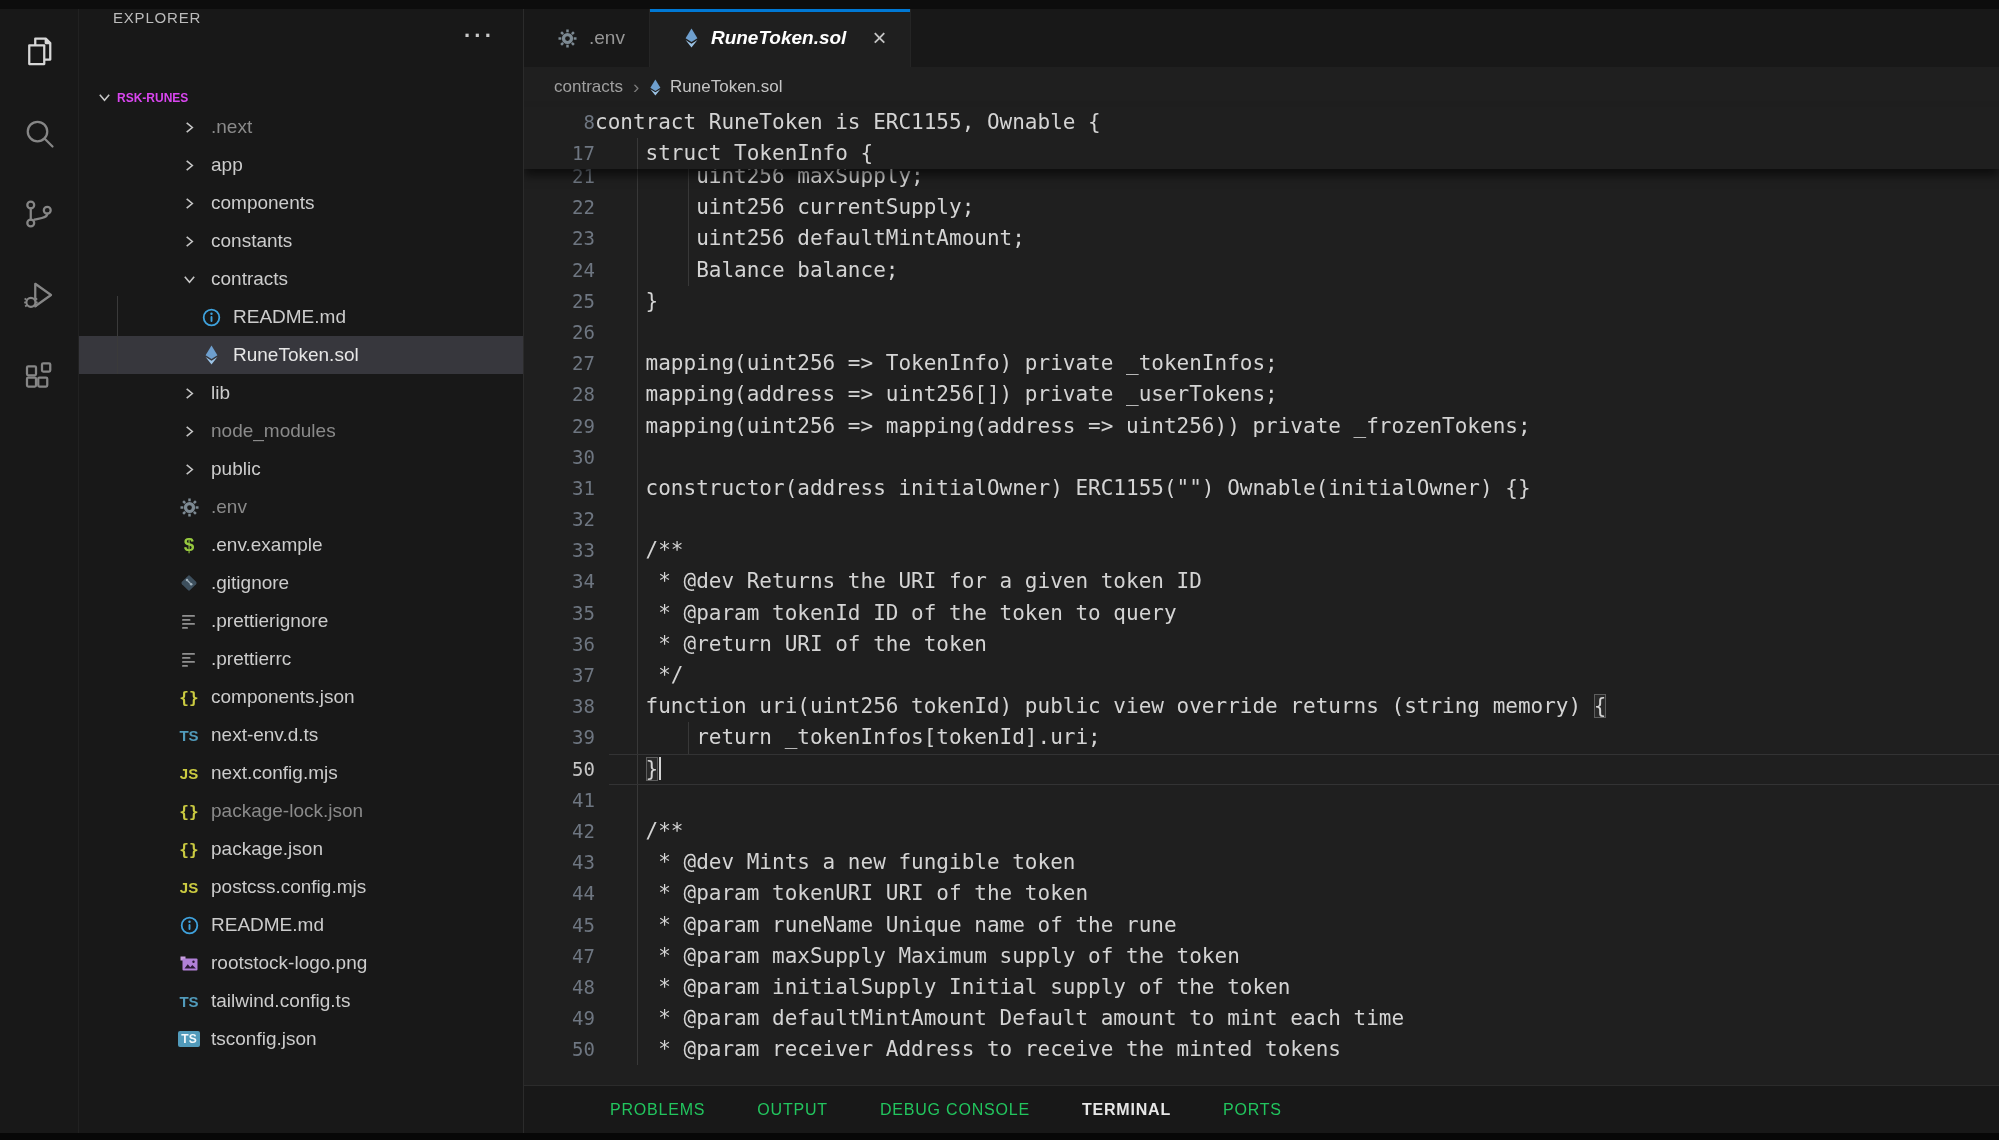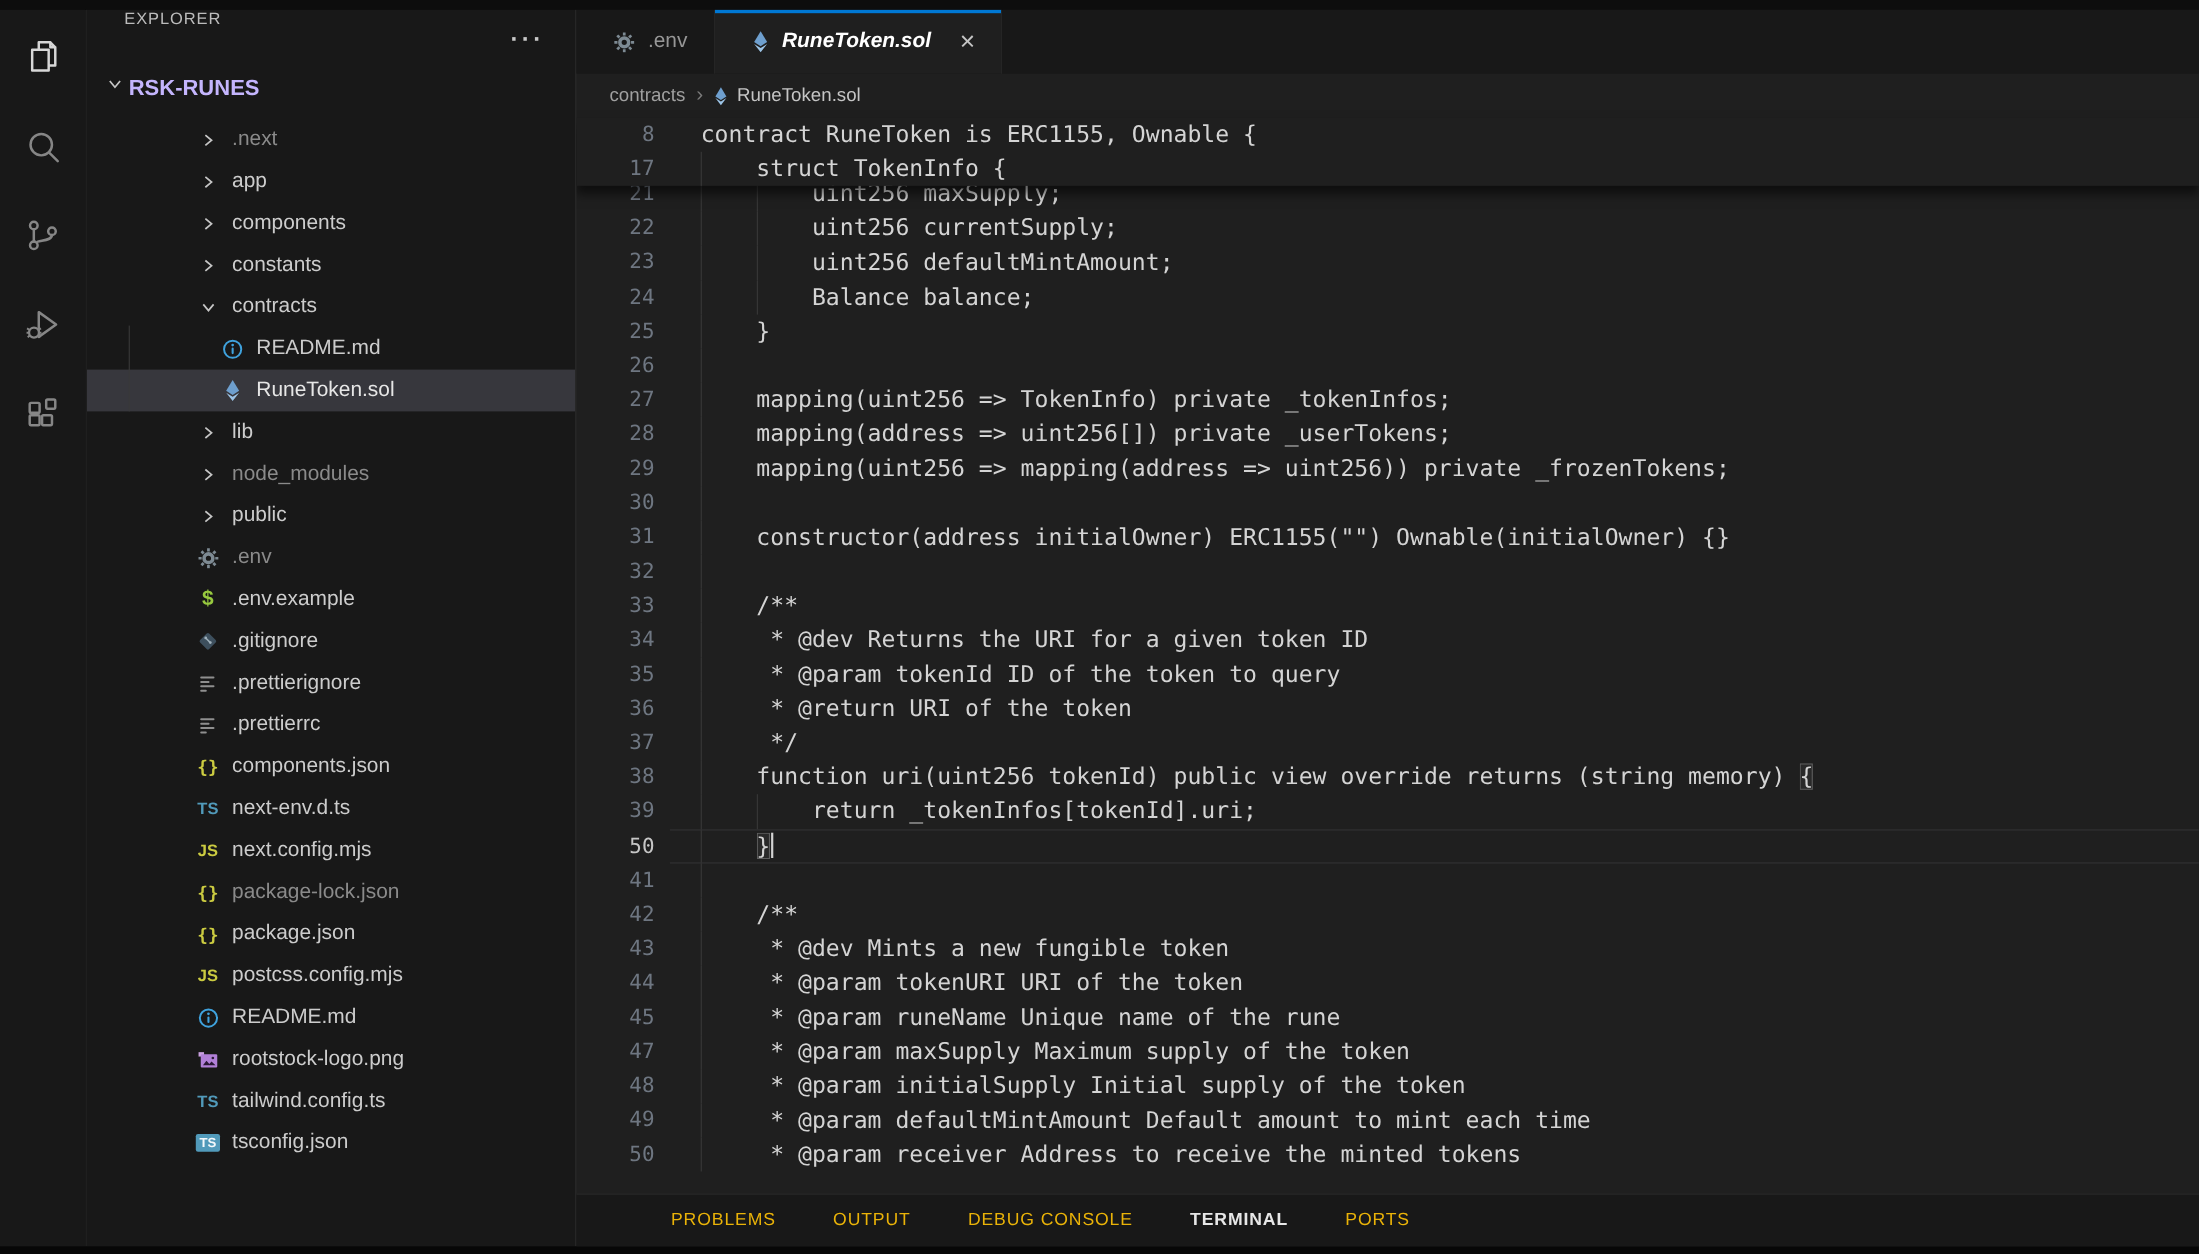--- a/index.html
+++ b/index.html
@@ -16,22 +16,22 @@
   .aitem.active { color:#d7d7d7; }
   .aitem svg { width:36px; height:36px; display:block; }
 
   
   .sidebar { position:absolute; left:78px; top:9px; width:445px; bottom:7px; background:#181818;
     border-left:1px solid #212121; overflow:hidden; }
   .xhead { height:60px; display:flex; padding-left:34px; color:#bcbcbc;
     font-size:15px; letter-spacing:.8px; position:relative; }
   .xhead .more { position:absolute; right:28px; top:14px; color:#c8c8c8; font-size:22px;
     letter-spacing:3px; font-weight:bold; cursor:pointer; }
-  .shead { height:36px; display:flex; align-items:flex-start; padding-left:12px; color:#c4b5fd;
-    font-weight:bold; font-size:20px; cursor:pointer; }
+  .shead { height:36px; display:flex; align-items:flex-end; padding-left:12px; color:#d946ef;
+    font-weight:bold; font-size:12px; cursor:pointer; }
   .shead .twisty { width:26px; display:flex; justify-content:center; }
   .tree { padding-top:3px; position:relative; }
   .treeguide { position:absolute; left:38px; width:1px; background:#3a3a3a; }
   .titem { height:38px; display:flex; align-items:center; color:#cccccc; font-size:19px;
     padding-left:96px; cursor:pointer; white-space:nowrap; }
   .titem.child { padding-left:118px; }
   .titem.dim { color:#8a8a8a; }
   .titem.selected { background:#37373d; color:#e6e6e6; }
   .titem .ticon { width:28px; display:flex; justify-content:center; align-items:center; flex:none; }
   .titem .tlabel { margin-left:8px; }
@@ -61,35 +61,35 @@
   .breadcrumb { height:40px; display:flex; align-items:center; padding-left:30px; gap:10px;
     font-size:17px; color:#a0a0a0; }
   .breadcrumb .sep { color:#7a7a7a; font-size:19px; }
   .breadcrumb .bc-file { color:#c5c5c5; display:flex; align-items:center; gap:8px; }
 
   .codepane { position:absolute; top:94px; left:0; right:0; }
   .crow { display:flex; height:31.2px; line-height:31.2px; position:relative;
     font-family:"DejaVu Sans Mono","Liberation Mono",monospace; font-size:21px; }
   .crow .ln { width:71px; text-align:right; color:#6e7681; font-size:19px; flex:none; }
   .crow.current .ln { color:#c6c6c6; }
-  .crow .ct { margin-left:42px; white-space:pre; color:#d4d4d4; position:relative; z-index:1; }
+  .crow .ct { white-space:pre; color:#d4d4d4; position:relative; z-index:1; }
   .guide { position:absolute; top:0; bottom:0; width:1px; background:#383838; }
   .crow.current::after { content:""; position:absolute; left:85px; right:0; top:0; bottom:0;
     border-top:1px solid #333334; border-bottom:1px solid #333334; pointer-events:none; }
   .bracket { box-shadow:inset 0 0 0 1px #5e5e5e; background:rgba(90,90,90,.18); }
   .cursor { display:inline-block; width:2px; height:23px; background:#d2d2d2;
     vertical-align:-4px; margin-left:1px; }
 
   .sticky { position:absolute; top:40px; left:0; right:0; z-index:3; background:#1f1f1f;
     box-shadow:0 7px 9px rgba(0,0,0,.55); }
 
   .panel { position:absolute; left:0; right:0; bottom:0; height:48px; background:#181818;
     border-top:1px solid #2b2b2b; display:flex; align-items:center; gap:52px;
     padding-left:86px; z-index:4; }
-  .ptab { font-size:16px; letter-spacing:.8px; color:#eab308; cursor:pointer; white-space:nowrap; }
+  .ptab { font-size:16px; letter-spacing:.8px; color:#22c55e; cursor:pointer; white-space:nowrap; }
   .ptab.active { color:#e7e7e7; font-weight:bold; }
 
   svg { display:block; }
 </style>
 </head>
 <body>
 
 <div class="titlebar"></div>
 
 <div class="activitybar" id="activitybar">

